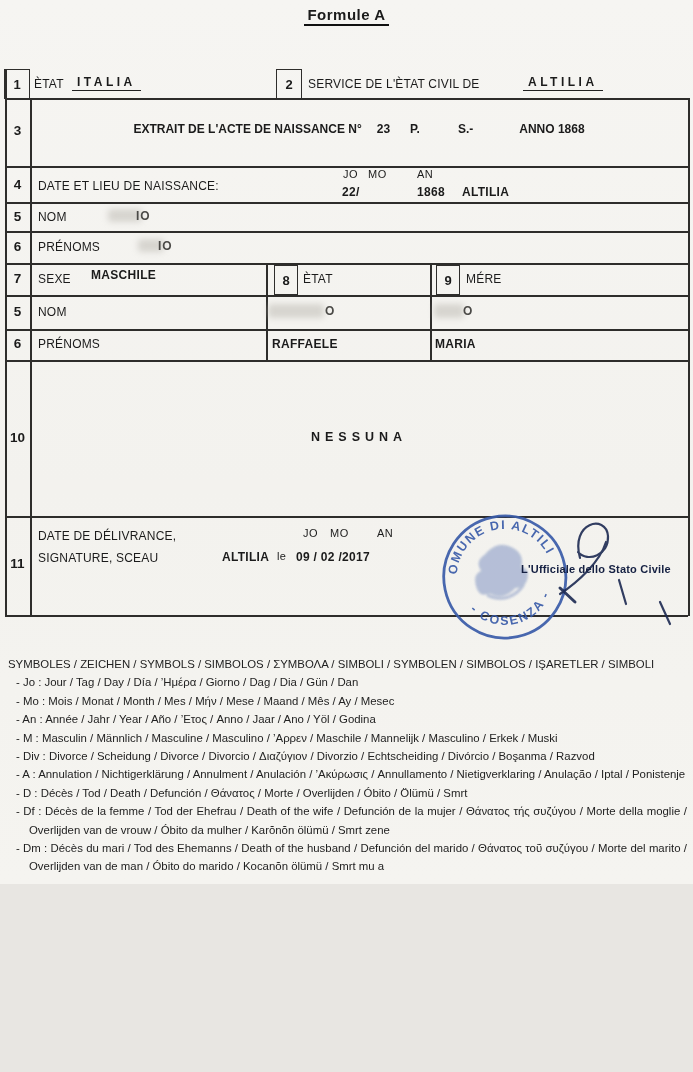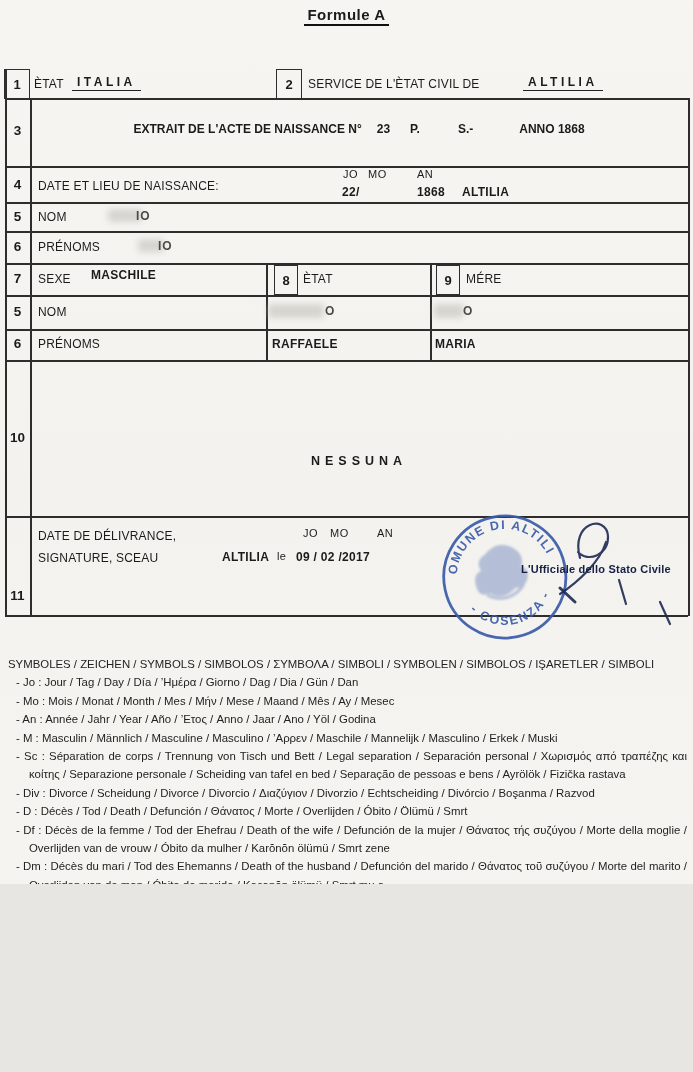--- a/index.html
+++ b/index.html
@@ -15,21 +15,21 @@
   .val{position:absolute;font-size:12px;font-weight:bold;white-space:nowrap;letter-spacing:.3px;}
   .u{border-bottom:1.6px solid #222;padding:0 5px 1px 5px;letter-spacing:3.5px;}
   .colhead{position:absolute;font-size:11px;white-space:nowrap;letter-spacing:.5px;}
   .title{position:absolute;left:0;right:0;top:6px;text-align:center;font-size:15px;font-weight:bold;}
   .title span{border-bottom:2px solid #111;padding:0 3px 1px 3px;letter-spacing:.5px;}
   .extrait-row{position:absolute;left:30px;right:5px;top:122px;display:flex;
                justify-content:center;font-size:12px;font-weight:bold;white-space:nowrap;}
   .smudge{position:absolute;background:#b9b6af;opacity:.5;filter:blur(3px);border-radius:3px;}
   .frag{position:absolute;font-size:12px;font-weight:bold;color:#4b4a47;filter:blur(.5px);letter-spacing:1px;}
   .nessuna{position:absolute;left:30px;right:5px;top:430px;text-align:center;
-           font-size:12.5px;font-weight:bold;letter-spacing:5px;margin-top:24px;}
+           font-size:12.5px;font-weight:bold;letter-spacing:5px;}
   .sig-title{position:absolute;left:521px;top:563px;font-size:11px;font-weight:bold;
              color:#152042;letter-spacing:.2px;white-space:nowrap;}
   .symbols{position:absolute;left:8px;top:655px;width:679px;font-size:11.4px;
            line-height:18.4px;color:#222;}
   .symbols .shead{text-align:justify;}
   .symbols .item{text-align:justify;padding-left:21px;text-indent:-13px;}
   .footer{position:absolute;left:55px;top:1049px;font-size:9.5px;color:#333;letter-spacing:.3px;}
   .stampwrap{position:absolute;left:432px;top:505px;width:146px;height:146px;transform:rotate(-12deg);opacity:.92;}
   .sigwrap{position:absolute;left:520px;top:500px;width:173px;height:145px;}
 </style>
@@ -109,21 +109,21 @@
   <div class="frag" style="left:463px;top:304px">O</div>
 
   <div class="rownum" style="top:336px">6</div>
   <div class="lbl" style="left:38px;top:337px">PRÉNOMS</div>
   <div class="val" style="left:272px;top:337px">RAFFAELE</div>
   <div class="val" style="left:435px;top:337px">MARIA</div>
 
   <div class="rownum" style="top:430px">10</div>
   <div class="nessuna">NESSUNA</div>
 
-  <div class="rownum" style="top:588px">11</div>
+  <div class="rownum" style="top:556px">11</div>
   <div class="lbl" style="left:38px;top:529px">DATE DE DÉLIVRANCE,</div>
   <div class="lbl" style="left:38px;top:551px">SIGNATURE, SCEAU</div>
   <div class="colhead" style="left:303px;top:527px">JO</div>
   <div class="colhead" style="left:330px;top:527px">MO</div>
   <div class="colhead" style="left:377px;top:527px">AN</div>
   <div class="val" style="left:222px;top:550px">ALTILIA</div>
   <div class="lbl" style="left:277px;top:550px;font-size:11px">le</div>
   <div class="val" style="left:296px;top:550px">09 / 02 /2017</div>
 
   <div class="stampwrap">
@@ -161,22 +161,22 @@
     </svg>
   </div>
   <div class="sig-title">L'Ufficiale dello Stato Civile</div>
 
   <div class="symbols">
     <div class="shead">SYMBOLES / ZEICHEN / SYMBOLS / SIMBOLOS / ΣΥΜΒΟΛΑ / SIMBOLI / SYMBOLEN / SIMBOLOS / IŞARETLER / SIMBOLI</div>
     <div class="item">- Jo : Jour / Tag / Day / Día / ’Ημέρα / Giorno / Dag / Dia / Gün / Dan</div>
     <div class="item">- Mo : Mois / Monat / Month / Mes / Μήν / Mese / Maand / Mês / Ay / Mesec</div>
     <div class="item">- An : Année / Jahr / Year / Año / ’Ετος / Anno / Jaar / Ano / Yöl / Godina</div>
     <div class="item">- M : Masculin / Männlich / Masculine / Masculino / ’Αρρεν / Maschile / Mannelijk / Masculino / Erkek / Muski</div>
-    <div class="item">- Sc : Séparation de corps / Trennung von Tisch und Bett / Legal separation / Separación personal / Χωρισμός από τραπέζης και κοίτης / Separazione personale / Scheiding van tafel en bed / Separação de pessoas e bens / Ayrölök / Fizička rastava</div>
     <div class="item">- Div : Divorce / Scheidung / Divorce / Divorcio / Διαζύγιον / Divorzio / Echtscheiding / Divórcio / Boşanma / Razvod</div>
+    <div class="item">- A : Annulation / Nichtigerklärung / Annulment / Anulación / ’Ακύρωσις / Annullamento / Nietigverklaring / Anulação / Iptal / Ponistenje</div>
     <div class="item">- D : Décès / Tod / Death / Defunción / Θάνατος / Morte / Overlijden / Óbito / Ölümü / Smrt</div>
     <div class="item">- Df : Décès de la femme / Tod der Ehefrau / Death of the wife / Defunción de la mujer / Θάνατος τής συζύγου / Morte della moglie / Overlijden van de vrouw / Óbito da mulher / Karŏnŏn ölümü / Smrt zene</div>
     <div class="item">- Dm : Décès du mari / Tod des Ehemanns / Death of the husband / Defunción del marido / Θάνατος τοῦ συζύγου / Morte del marito / Overlijden van de man / Óbito do marido / Kocanŏn ölümü / Smrt mu a</div>
   </div>
 
   <div class="footer">Cat. XII – N. 315100</div>
 
 </div>
 
 </body></html>

